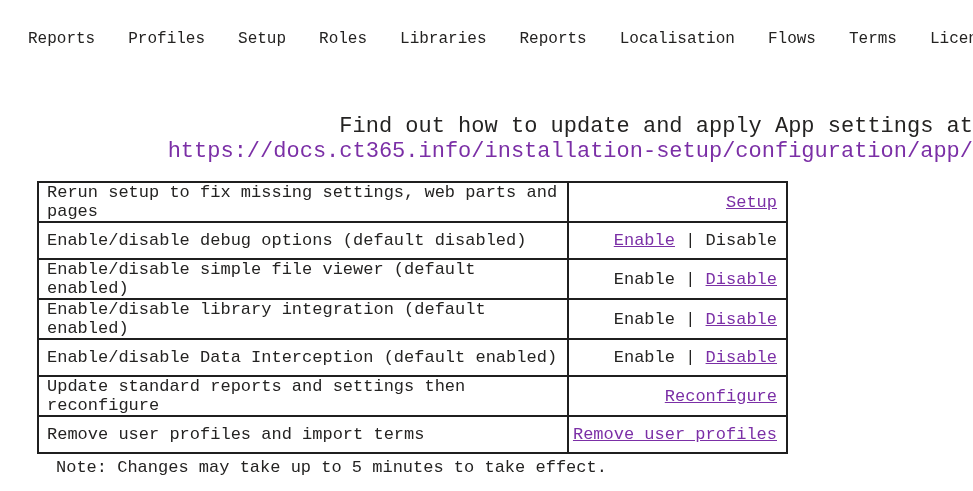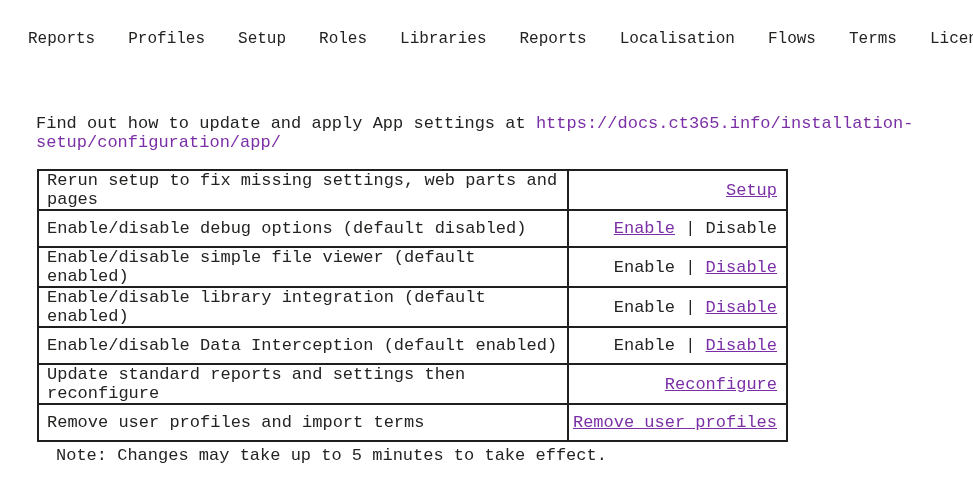--- a/index.html
+++ b/index.html
@@ -29,22 +29,23 @@
     padding-bottom:11px;
     border-bottom:3px solid transparent;
     white-space:nowrap;
   }
   .nav-item.active{
     font-weight:bold;
     border-bottom-color:var(--accent);
   }
   
   .intro{
-    margin:52px 12px 0 36px;
-    font-size:17px;
+    margin:52px 0 0 36px;
+    font-size:22px;
+    text-align:right;
   }
   .url-link{
     color:var(--link);
     text-decoration:none;
     cursor:pointer;
   }
   
   table.settings{
     border-collapse:collapse;
     margin:17px 0 0 37px;

